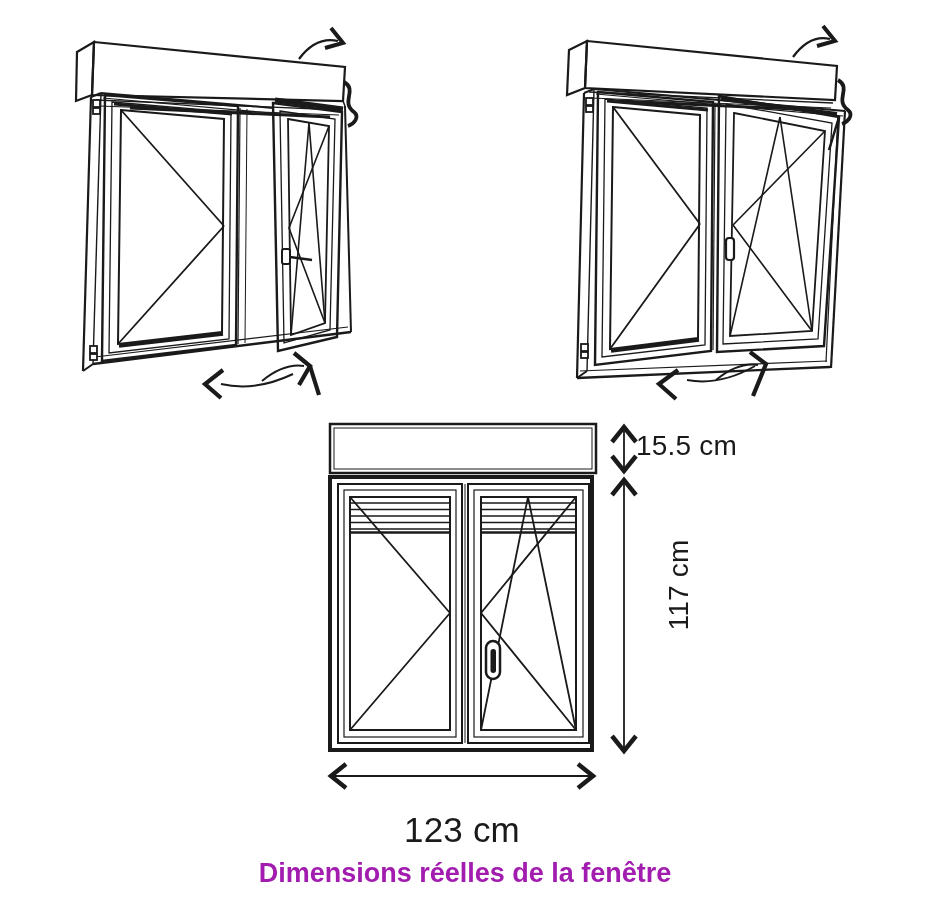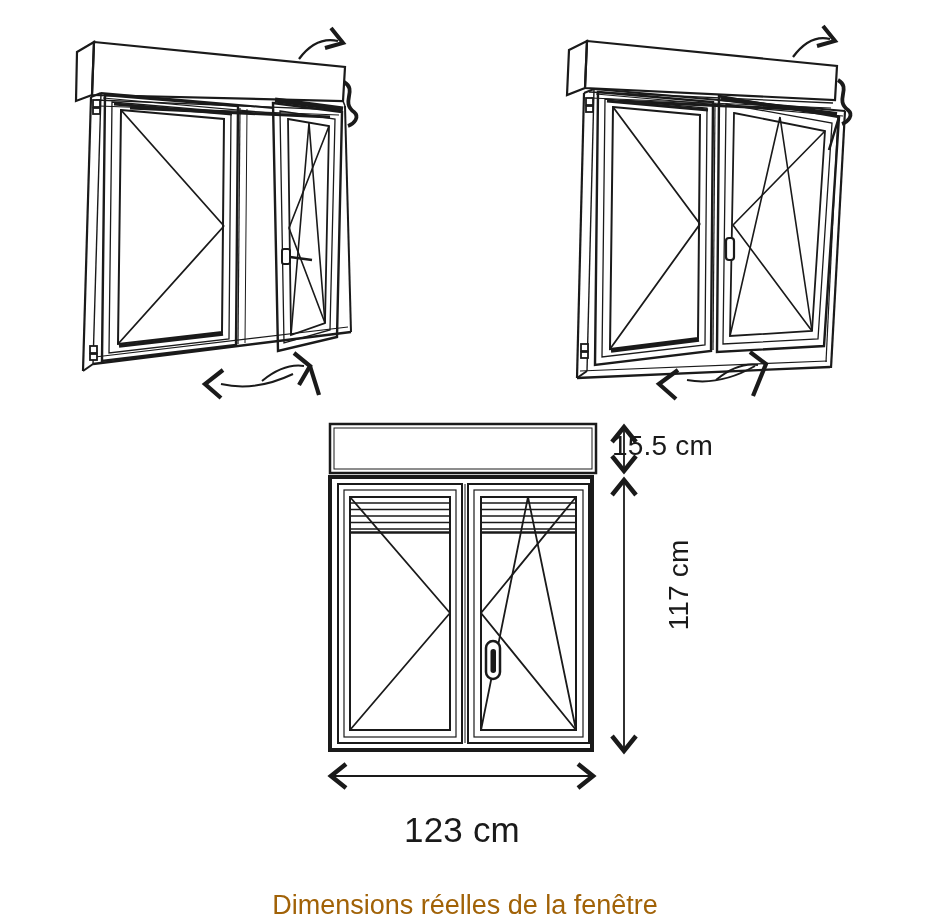--- a/index.html
+++ b/index.html
@@ -17,31 +17,31 @@
   .fillw{fill:#ffffff;stroke:#1a1a1a;}
   .filld{fill:#1a1a1a;stroke:none;}
   .label{
     position:absolute;
     font-size:28px;
     font-weight:500;
     letter-spacing:0.2px;
     color:#1a1a1a;
     white-space:nowrap;
   }
-  .label-box-height{left:612px;top:430px;}
+  .label-box-height{left:636px;top:430px;}
   .label-window-height{
     left:616px;top:570px;width:124px;height:30px;
     text-align:center;
     transform:rotate(-90deg);
     transform-origin:center center;
   }
   .label-window-width{left:382px;top:810px;width:160px;text-align:center;font-size:35px;}
   .caption{
-    position:absolute;left:165px;top:890px;width:600px;
-    text-align:center;font-size:27px;font-weight:400;color:#a16207;
+    position:absolute;left:165px;top:858px;width:600px;
+    text-align:center;font-size:27px;font-weight:700;color:#a21caf;
   }
 </style>
 </head>
 <body>
 
 <div class="canvas">
 
   <svg class="art" width="940" height="924" viewBox="0 0 940 924">
 
     <g>

